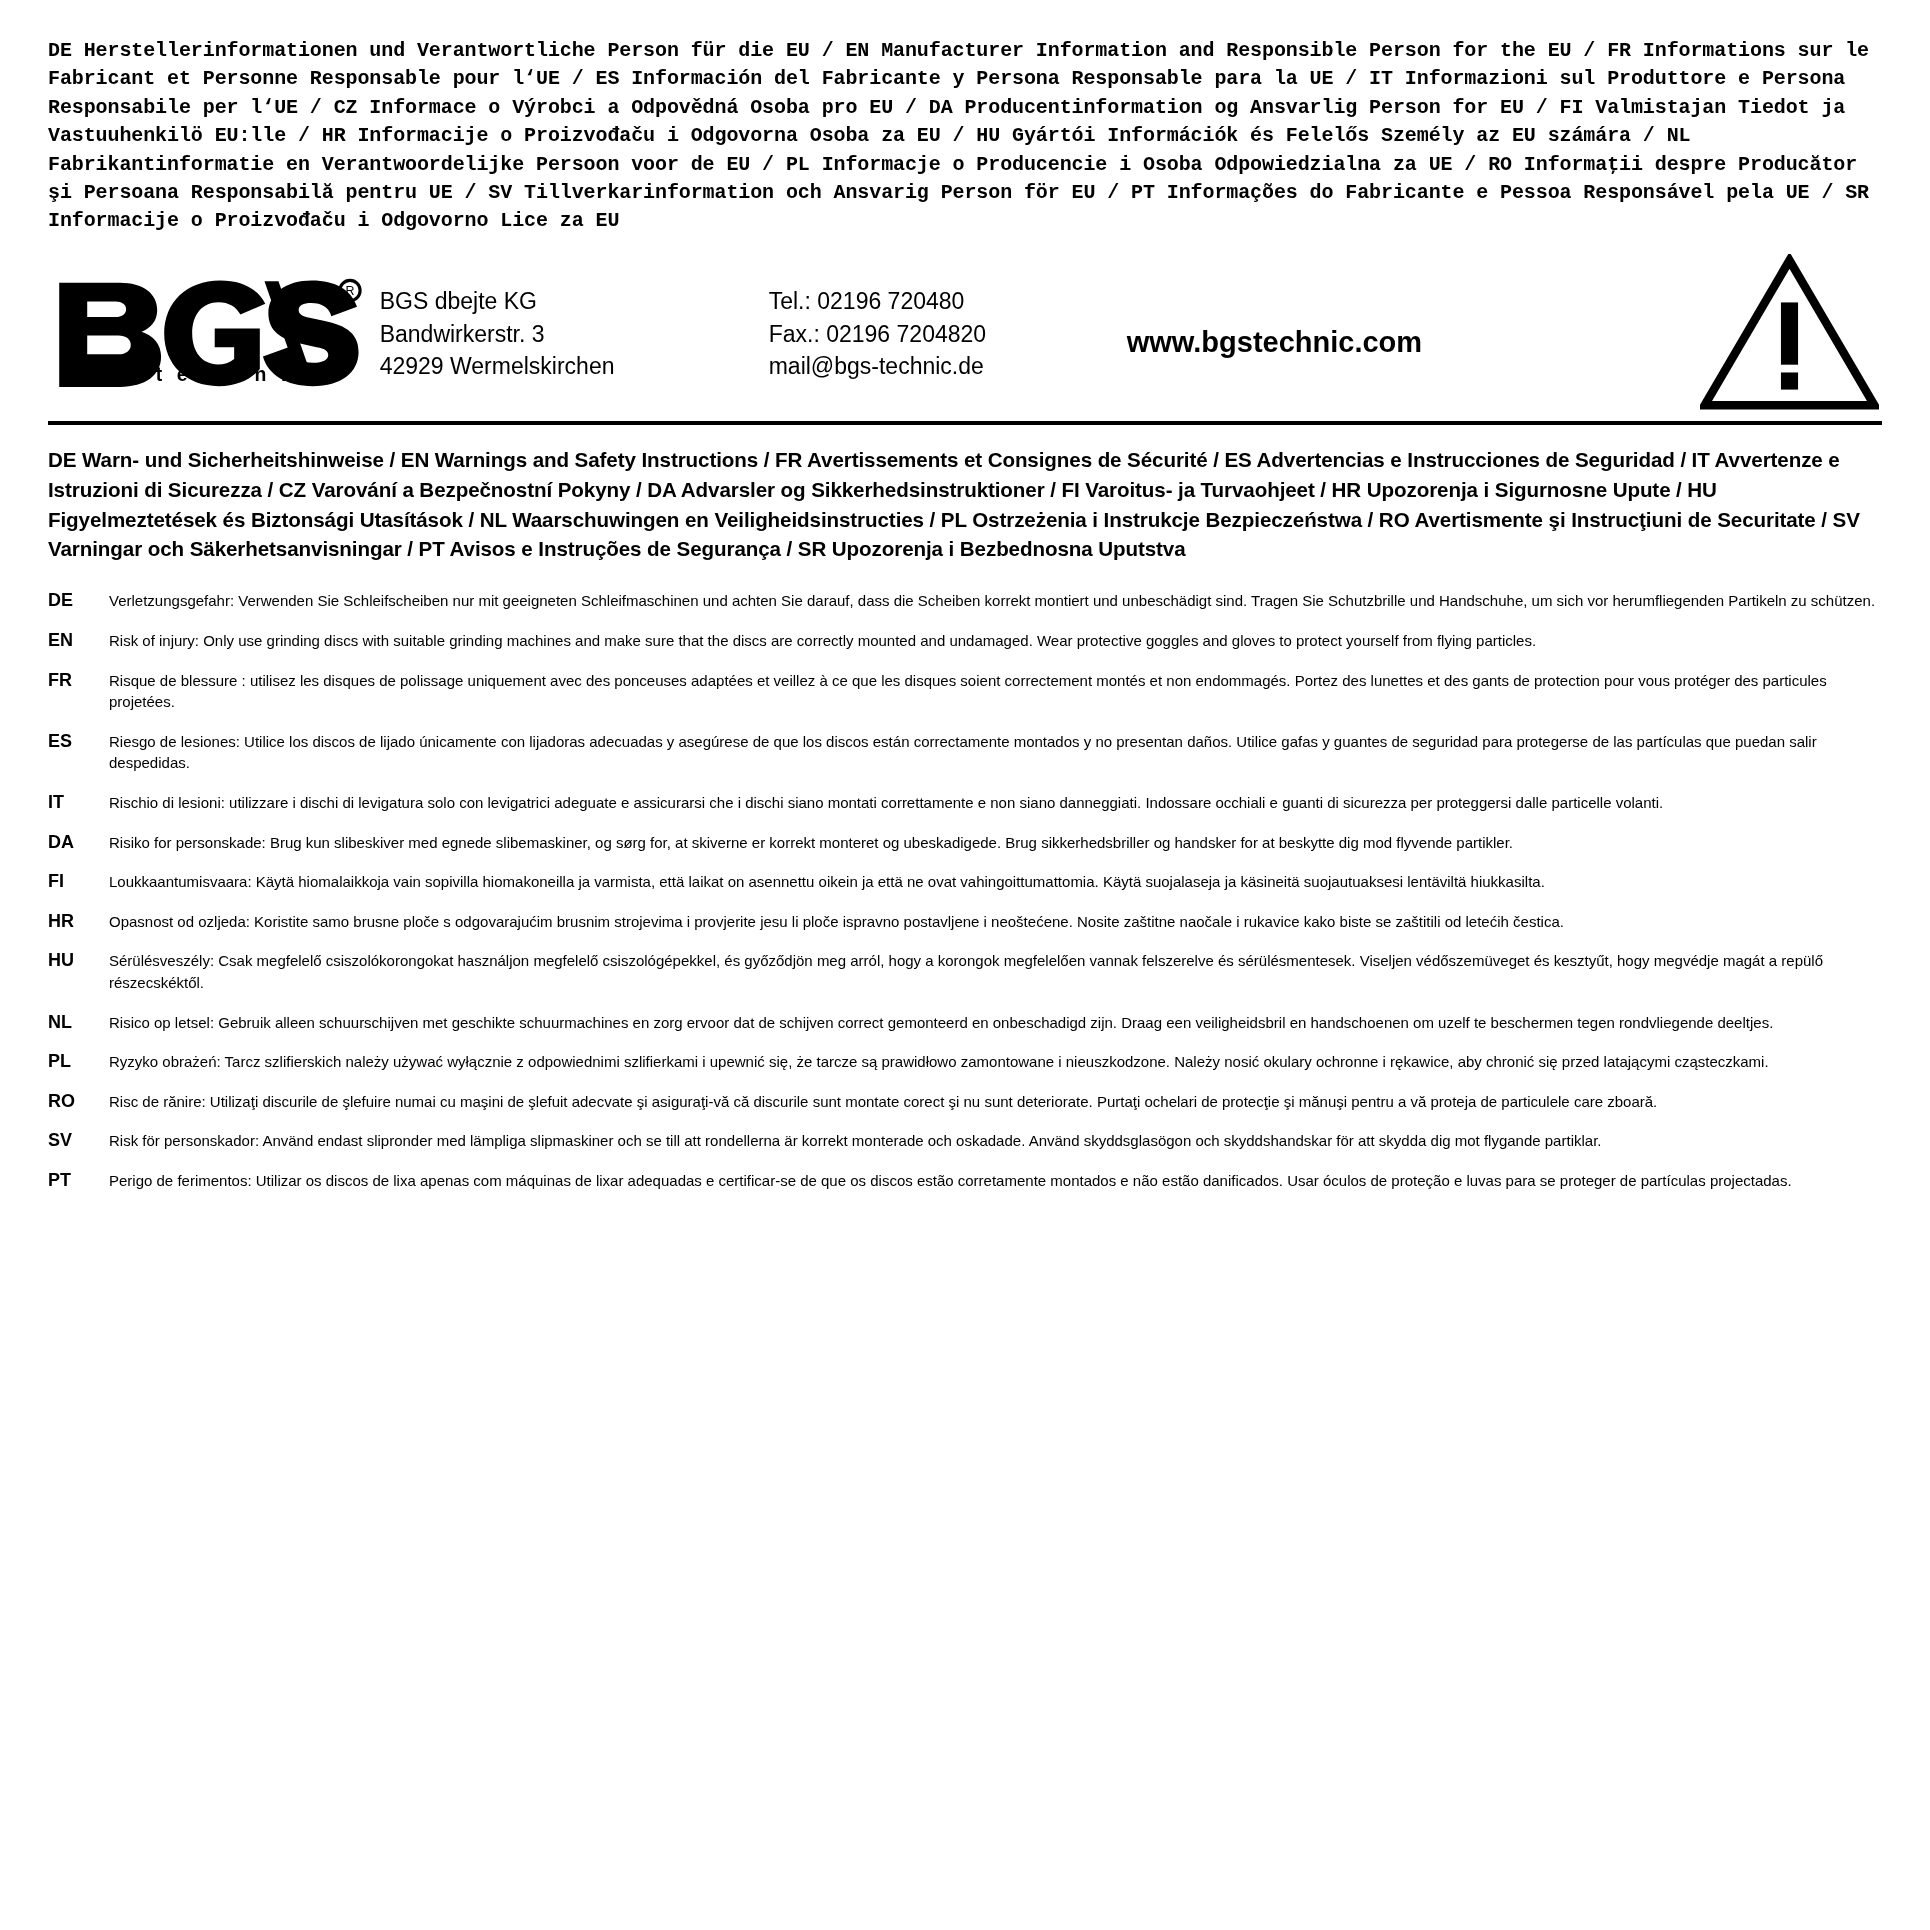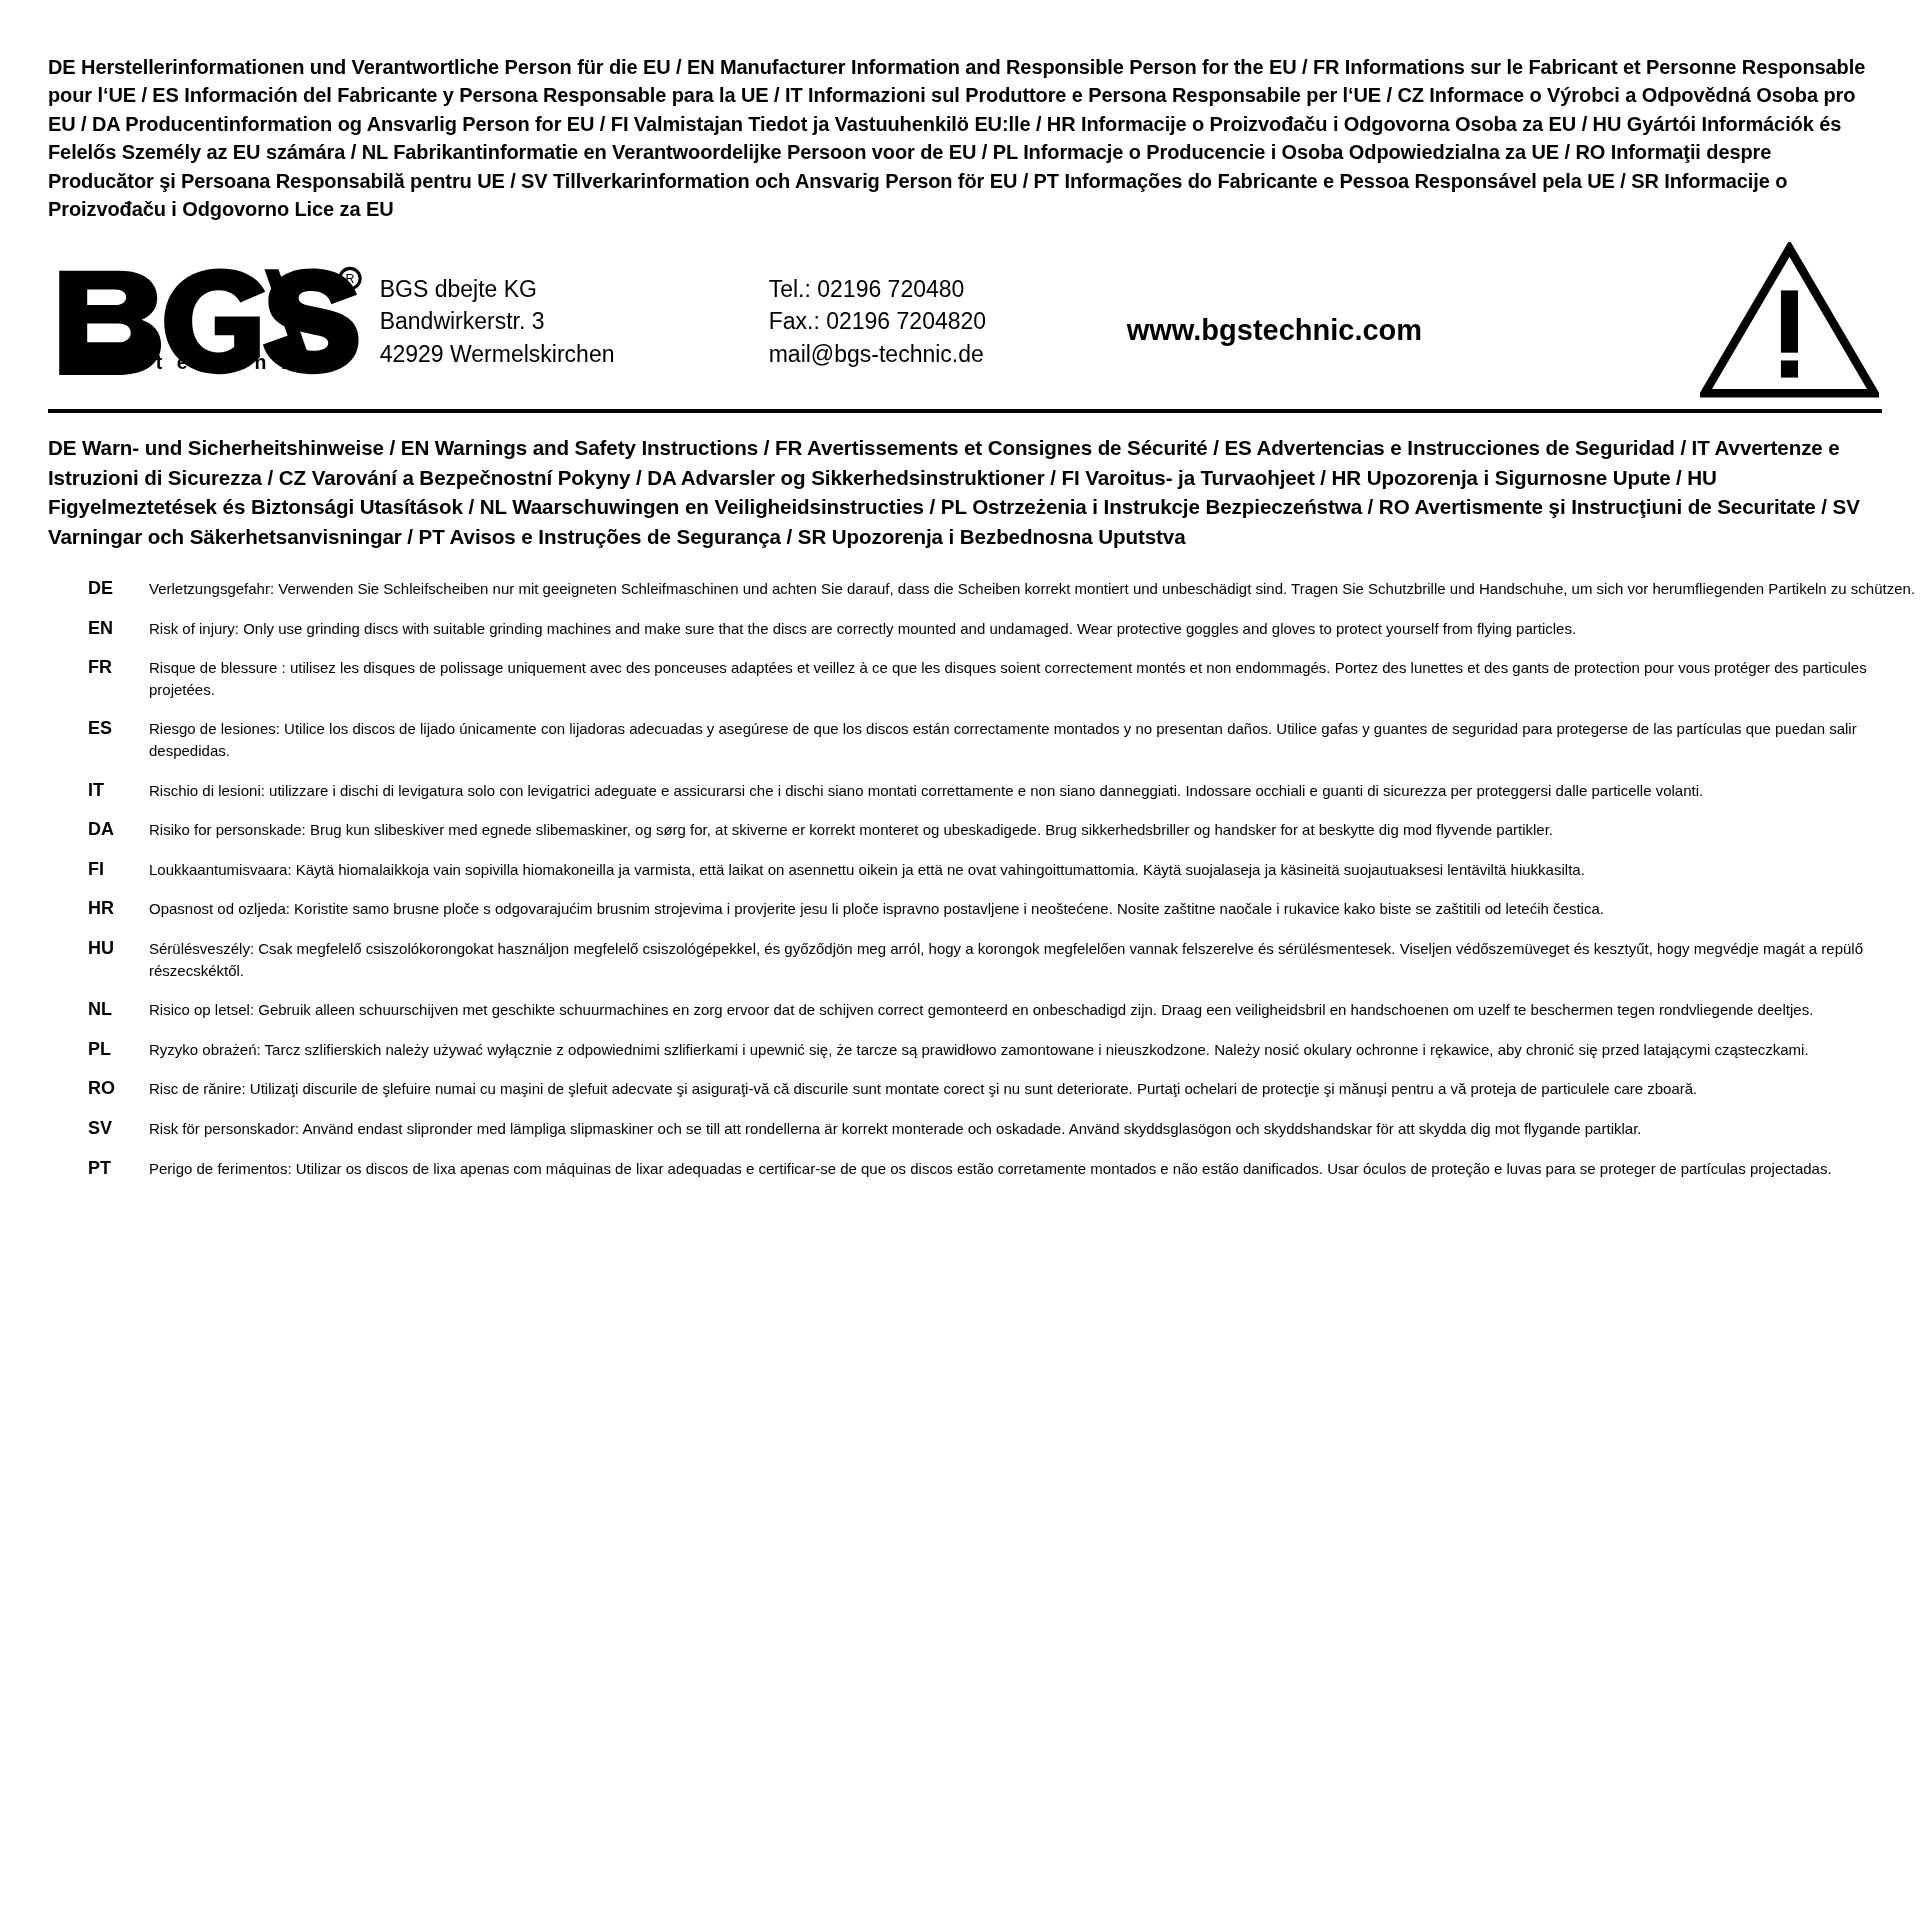--- a/index.html
+++ b/index.html
@@ -20,22 +20,23 @@
     height: 1930px;
     padding: 37px 48px 0 48px;
   }
 
   
   .top-header {
     font-size: 20px;
     font-weight: bold;
     line-height: 1.42;
     letter-spacing: -0.1px;
-    margin: 16px 0 14px 0;
+    margin: 0 0 14px 0;
     text-align: left;
+    font-family: Liberation Mono, monospace;
   }
 
   
   .company-band {
     display: flex;
     align-items: center;
     padding: 4.7px 0 11px 0;
     border-bottom: 4.7px solid #000;
     margin-bottom: 20px;
   }
@@ -79,21 +80,20 @@
     font-weight: bold;
     line-height: 1.44;
     letter-spacing: -0.1px;
     margin: 0 0 26.5px 0;
   }
 
   
   .lang-list {
     width: 100%;
     border-collapse: collapse;
-    margin-left: 40px;
   }
   .lang-row > td {
     vertical-align: top;
     padding: 0 0 18px 0;
   }
   .lang-code {
     width: 61px;
     font-size: 18px;
     font-weight: bold;
     padding-right: 6.2px;

